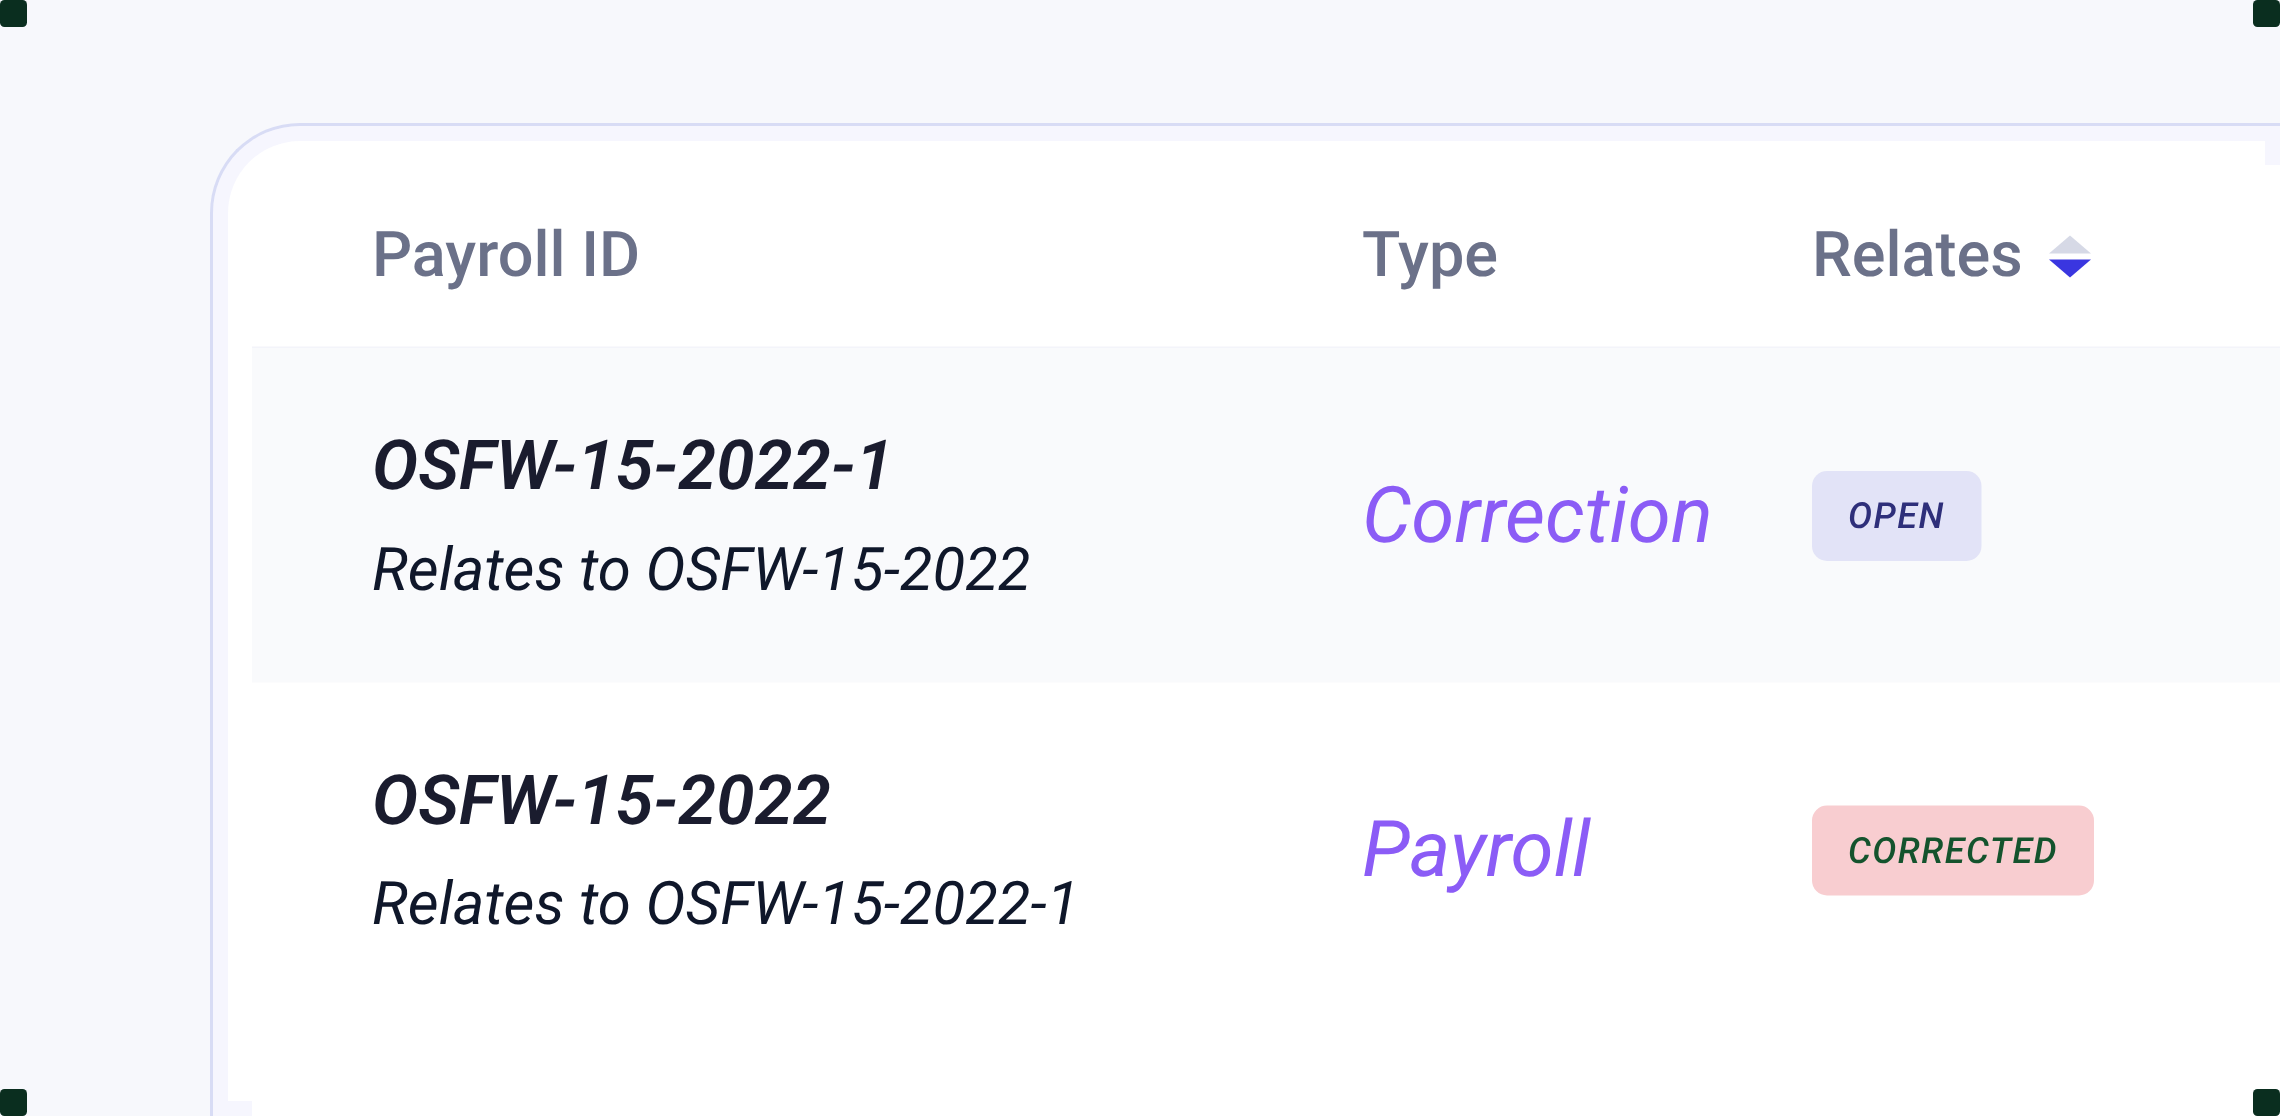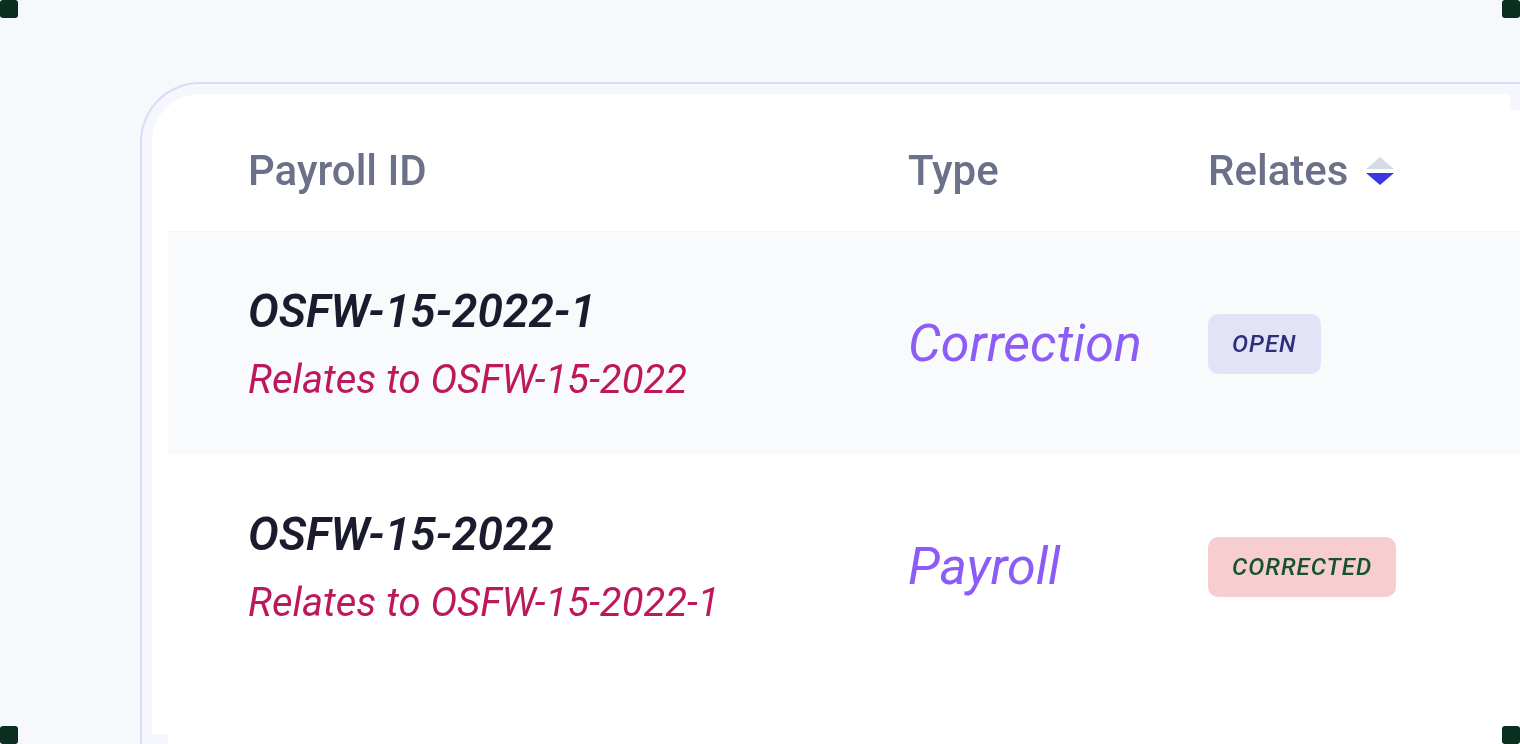--- a/index.html
+++ b/index.html
@@ -103,21 +103,21 @@
       gap: 18px;
     }
     .invoice-id {
       font-size: 46px;
       font-weight: 600;
       color: #1a1c2e;
     }
     .invoice-subtext {
       font-size: 40px;
       font-weight: 400;
-      color: #be185d;
+      color: #0f172a;
     }
     .type-cell {
       font-size: 52px;
       font-weight: 400;
       color: #8b5cf6;
     }
     .status-cell {
       display: flex;
       align-items: center;
     }

